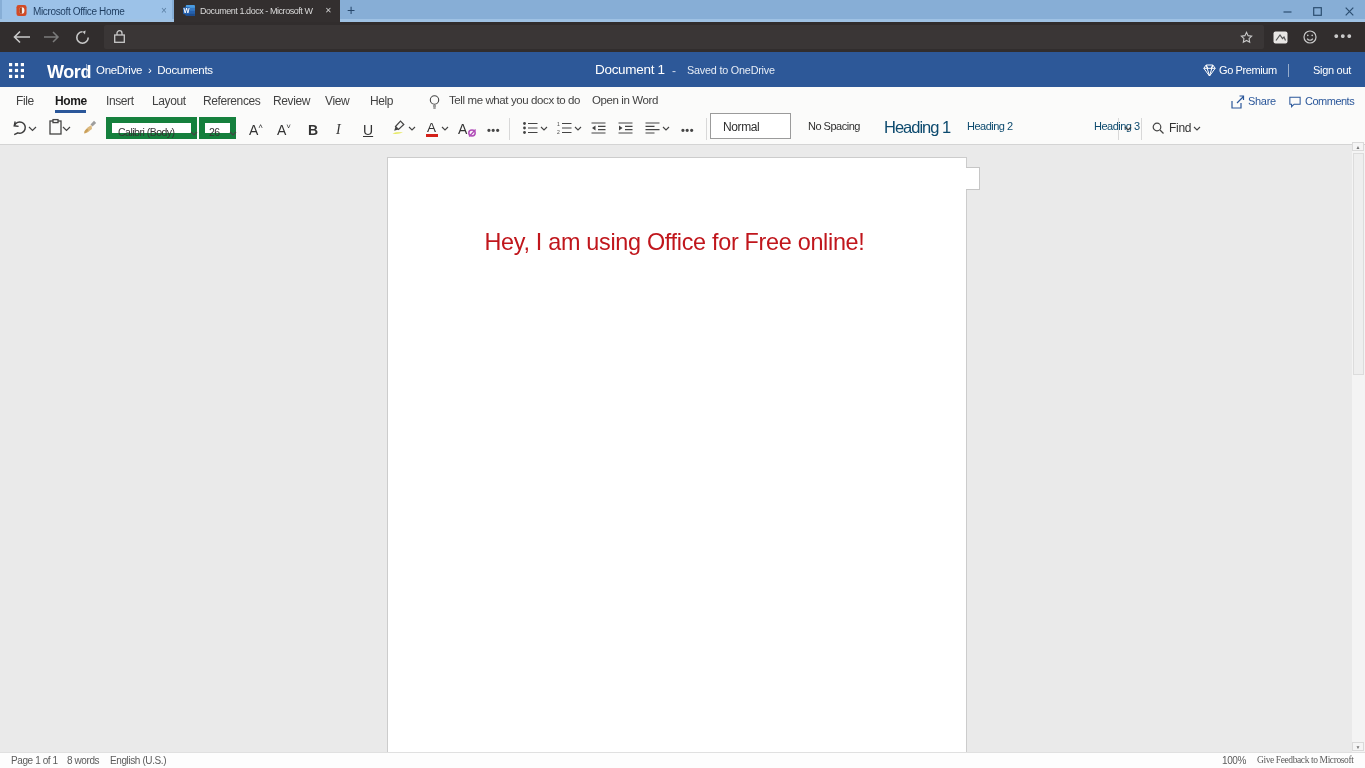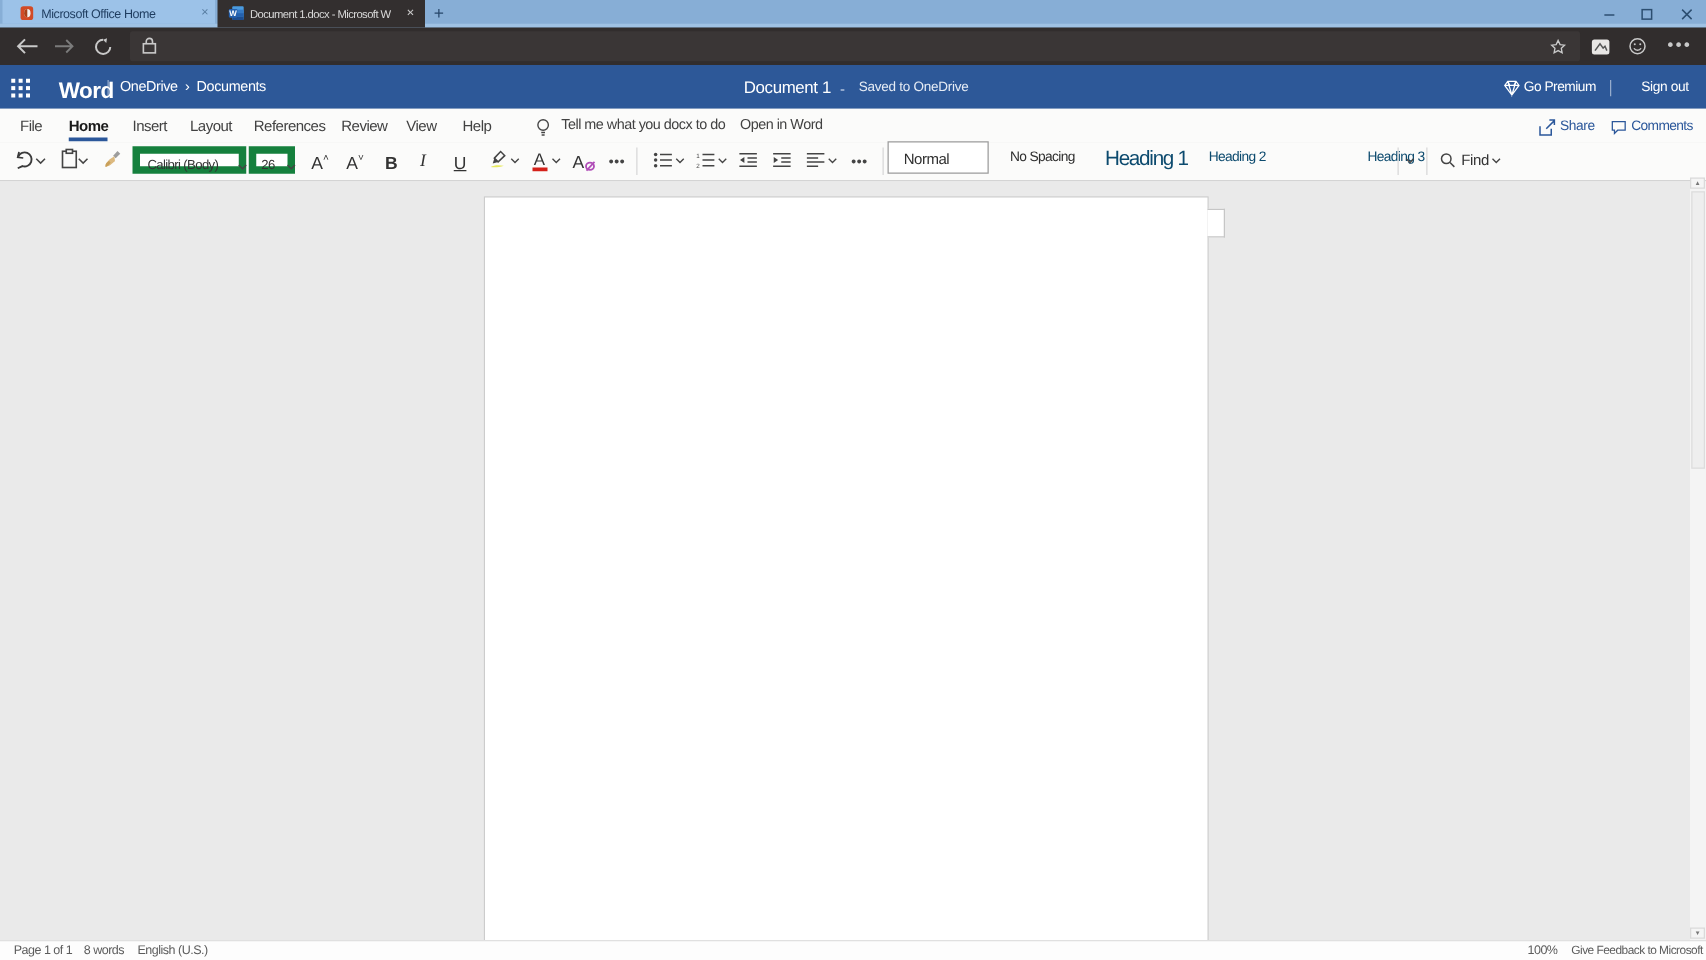--- a/index.html
+++ b/index.html
@@ -310,25 +310,26 @@
   <path d="M8 8 L11.5 11.5" stroke="#444" stroke-width="1.2"></path>
 </svg>
 <div class="abs" style="left:1169px; top:122px; font-size:12px; letter-spacing:-0.3px; line-height:1; color:#333;">Find</div>
 <svg class="abs" width="8" height="5" style="left:1193px; top:126px;" viewBox="0 0 8 5">
     <path d="M1 1 L4 4 L7 1" stroke="#444" stroke-width="1.1" fill="none"></path>
   </svg>
 
 <div class="abs" id="canvas">
   <div id="page"></div>
   <div id="pagebox"></div>
+  <div id="redline">Hey, I am using Office for Free online!</div>
   <div id="sbar">
     <div class="sbtn" style="top:-3px;">▲</div>
     <div id="sbthumb"></div>
     <div class="sbtn" style="top:597px;">▼</div>
   </div>
 </div>
 
 <div class="abs" id="statusbar"></div>
 <div class="stext" style="left:11px;">Page 1 of 1</div>
 <div class="stext" style="left:67px;">8 words</div>
 <div class="stext" style="left:110px;">English (U.S.)</div>
 <div class="stext" style="left:1222px;">100%</div>
-<div class="stext" style="left:1257px; font-size:9.5px;">Give Feedback to Microsoft</div>
+<div class="stext" style="left:1257px; font-size:9.5px;font-family:Liberation Serif, serif;">Give Feedback to Microsoft</div>
 
 </body></html>

